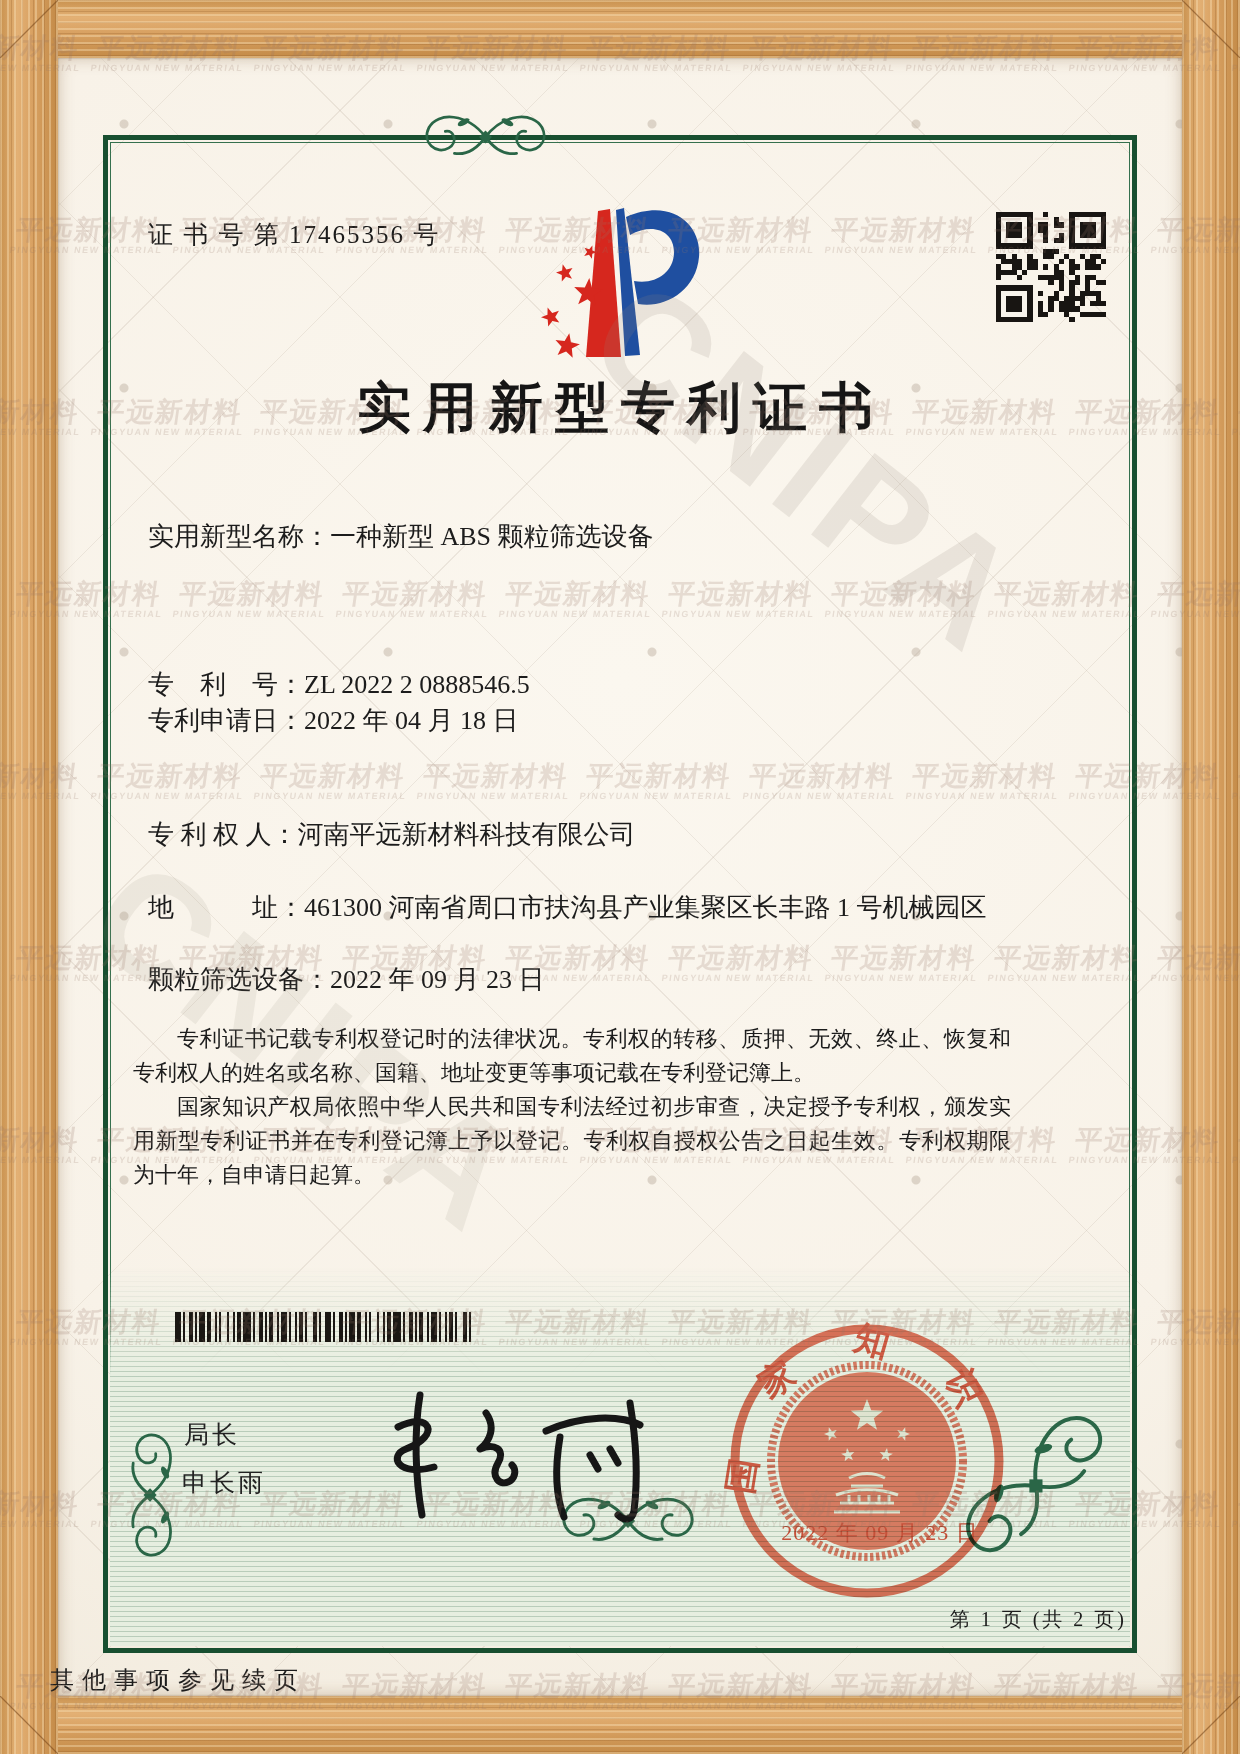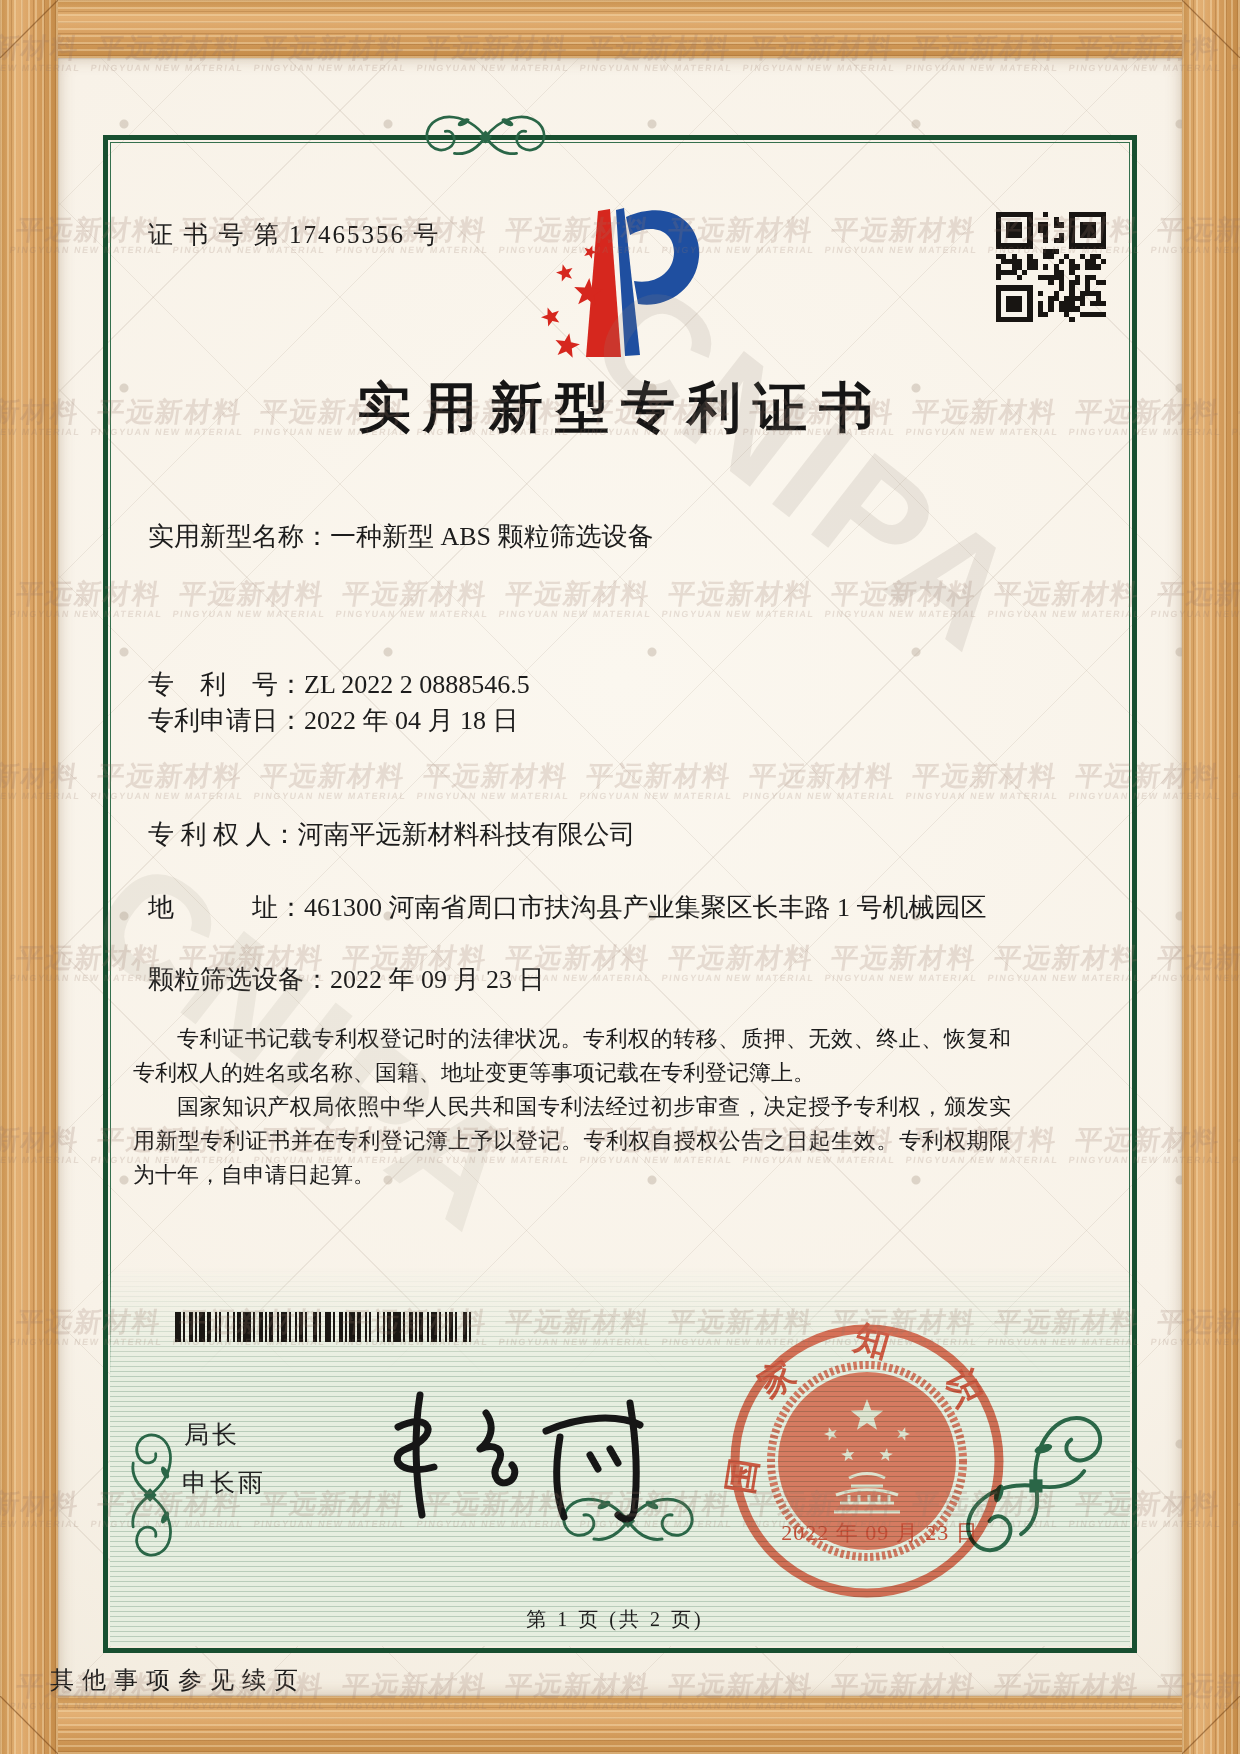--- a/index.html
+++ b/index.html
@@ -49,21 +49,21 @@
   .title{left:103px;top:372px;width:1024px;text-align:center;font-size:54px;font-weight:700;
          letter-spacing:12px;text-indent:12px;color:#151515;}
   .field{left:148px;width:880px;display:flex;font-size:26px;line-height:38px;}
   .field .flabel{white-space:pre;flex:none;}
   .field.addr .fvalue{width:736px;font-family:Liberation Serif, serif;}
   .grantL{left:148px;top:962px;font-size:26px;}
   .grantR{left:563px;top:962px;font-size:26px;}
   .paras{left:133px;top:1022px;width:878px;font-size:22px;line-height:34px;text-align:justify;}
   .paras p{margin:0;text-indent:2em;}
   .signer{font-family:"Liberation Sans","DejaVu Sans",sans-serif;font-size:25px;letter-spacing:3px;color:#222;}
-  .pagefoot{left:103px;top:1606px;width:1024px;text-align:center;font-size:20px;letter-spacing:3px;z-index:6;font-family:Liberation Serif, serif;}
+  .pagefoot{left:103px;top:1606px;width:1024px;text-align:right;font-size:20px;letter-spacing:3px;z-index:6;font-family:Liberation Serif, serif;}
   .contnote{left:50px;top:1664px;width:1040px;font-size:24px;letter-spacing:8px;z-index:6;}
   
   .logo{left:520px;top:205px;width:185px;height:160px;}
   .qr{left:996px;top:212px;width:110px;height:110px;}
   .barcode{left:175px;top:1312px;width:300px;height:30px;z-index:6;}
   .signsvg{left:368px;top:1384px;width:300px;height:142px;z-index:6;}
   .seal{left:722px;top:1316px;width:290px;height:290px;z-index:7;mix-blend-mode:multiply;opacity:.9;}
   .orn{position:absolute;z-index:6;color:#2a6647;}
   
   #wm-grid{position:absolute;inset:0;z-index:8;pointer-events:none;}

